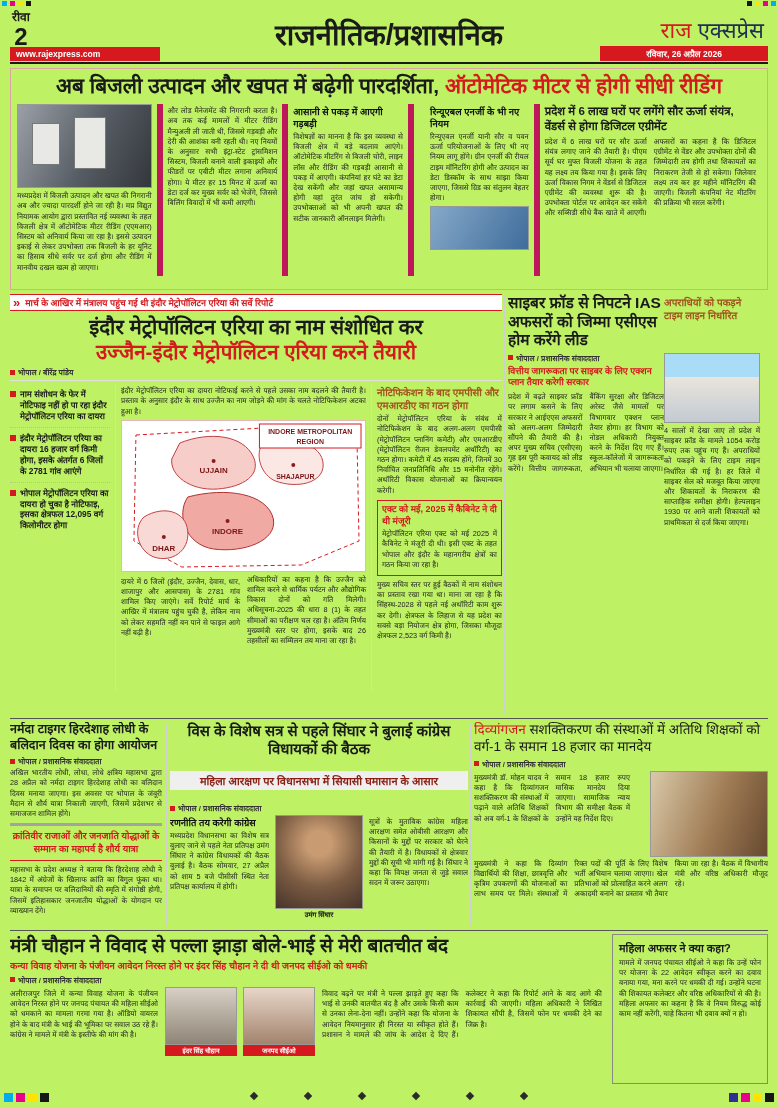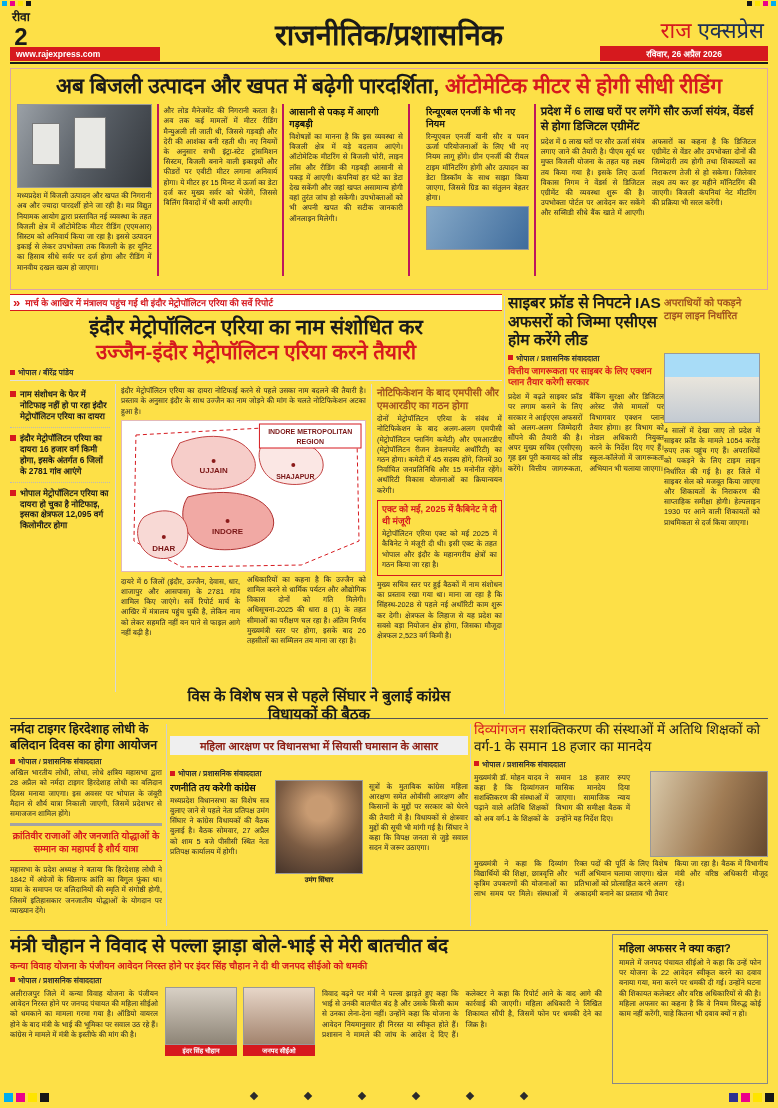--- a/index.html
+++ b/index.html
@@ -1,16 +1,16 @@
 <!DOCTYPE html>
 <html><head>
 <meta charset="utf-8">
 <style>
   html,body{margin:0;padding:0;background:#e9e9e6;}
-  .page{position:relative;width:778px;height:1108px;background:#fde047;font-family:"Liberation Sans","DejaVu Sans",sans-serif;color:#1a1a1a;overflow:hidden;margin:0 auto;}
+  .page{position:relative;width:778px;height:1108px;background:#bef264;font-family:"Liberation Sans","DejaVu Sans",sans-serif;color:#1a1a1a;overflow:hidden;margin:0 auto;}
   .bt{font-size:7.3px;line-height:1.4;text-align:justify;margin:2px 0;color:#222;}
   .two{column-count:2;column-gap:7px;}
   .three{column-count:3;column-gap:7px;}
   .red{color:#d6191e;}
   .photo{width:100%;border:1px solid #999;box-sizing:border-box;}
   .byline{display:flex;align-items:center;gap:3px;font-size:7.6px;font-weight:bold;color:#333;margin:3px 0 2px;}
   .bysq{width:5px;height:5px;background:#d6191e;display:inline-block;flex:0 0 5px;}
   .subhead{font-size:9.5px;font-weight:bold;margin:2px 0;color:#111;line-height:1.25;}
   .brown-head{font-size:10px;font-weight:bold;color:#a3541f;line-height:1.3;margin:2px 0;}
   
@@ -21,21 +21,21 @@
   .section-title{position:absolute;left:0;right:0;top:6px;text-align:center;font-size:29px;font-weight:bold;margin:0;}
   .masthead{position:absolute;right:4px;top:6px;font-size:22px;font-weight:normal;white-space:nowrap;}
   .masthead .m1{color:#d6191e;}
   .masthead .m2{color:#1c2f55;}
   .website-bar{position:absolute;left:0;bottom:1px;width:150px;background:#d6191e;color:#fff;font-size:8.5px;font-weight:bold;padding:2px 6px;box-sizing:border-box;}
   .date-bar{position:absolute;right:0;bottom:1px;width:168px;background:#d6191e;color:#fff;font-size:8.5px;font-weight:bold;text-align:center;padding:2px 4px;box-sizing:border-box;}
   
   .lead{position:absolute;top:68px;left:10px;width:758px;height:222px;border:1px solid #dca6a6;box-sizing:border-box;padding:4px 6px;overflow:hidden;}
   .lead-head{text-align:center;font-size:21px;font-weight:bold;margin:1px 0 6px;line-height:1.15;}
   .lead-cols{display:flex;height:172px;overflow:hidden;}
-  .lcol{padding:0 5px;box-sizing:border-box;border-left:2px solid #be185d;overflow:hidden;}
+  .lcol{padding:0 5px;box-sizing:border-box;border-left:6px solid #be185d;overflow:hidden;}
   .lcol.c1{width:140px;border-left:none;padding-left:0;}
   .lcol.c2{width:126px;}
   .lcol.c3{width:126px;}
   .lcol.c4{width:126px;padding-left:16px;}
   .lcol.c5{width:228px;}
   .meters{height:84px;background:linear-gradient(115deg,#9aa0a6,#565c63 55%,#33373c);margin-bottom:3px;position:relative;}
   .meters::before,.meters::after{content:"";position:absolute;background:#e8e8e4;border:1px solid #777;}
   .meters::before{left:14px;top:18px;width:26px;height:40px;}
   .meters::after{left:56px;top:12px;width:30px;height:50px;}
   .solar-mini{height:44px;background:linear-gradient(120deg,#86a9c8,#3f6c9c);margin-top:3px;}
@@ -61,21 +61,21 @@
   
   .cyber{position:absolute;top:294px;left:508px;width:260px;height:422px;overflow:hidden;}
   .cy-grid{display:grid;grid-template-columns:156px 96px;}
   .cy-head{font-size:15.5px;font-weight:bold;margin:0;line-height:1.2;}
   .standfirst{font-weight:bold;font-size:9px;line-height:1.3;margin:3px 0;}
   .building{height:70px;background:linear-gradient(#a8dcf7 34%,#e9e5dc 34%,#c3cad2);margin:3px 0;}
   
   .narmada{position:absolute;top:722px;left:10px;width:152px;height:206px;overflow:hidden;}
   .nar-head{font-size:12.5px;font-weight:bold;line-height:1.25;margin:0 0 2px;}
   .pull-quote{color:#d6191e;font-weight:bold;font-size:9.5px;text-align:center;line-height:1.35;border-top:3px solid #a3a3a3;border-bottom:1px solid #d6191e;padding:4px 2px;margin:4px 0;}
-  .congress{position:absolute;top:687px;left:170px;width:298px;height:206px;overflow:hidden;}
+  .congress{position:absolute;top:722px;left:170px;width:298px;height:206px;overflow:hidden;}
   .con-head{font-size:15px;font-weight:bold;text-align:center;line-height:1.2;margin:0;}
   .con-standfirst{background:#efefef;color:#8c1d12;font-weight:bold;font-size:11px;text-align:center;padding:2px;margin:13px 0;}
   .con-row{display:flex;gap:6px;}
   .con-col{width:100px;overflow:hidden;}
   .portrait-singhar{width:86px;height:92px;background:radial-gradient(circle at 50% 30%,#c89b72 16%,#7c5c43 55%,#46342a);border:1px solid #999;}
   .caption{font-size:6.8px;text-align:center;font-weight:bold;margin-top:1px;}
   .divyang{position:absolute;top:722px;left:474px;width:294px;height:206px;overflow:hidden;}
   .div-head{font-size:13.5px;font-weight:normal;line-height:1.25;margin:0;}
   .div-row{display:flex;gap:20px;margin-top:2px;}
   .cm-photo{flex:0 0 116px;height:84px;background:linear-gradient(110deg,#d9c9a9,#a07c55 55%,#66492f);border:1px solid #999;}

